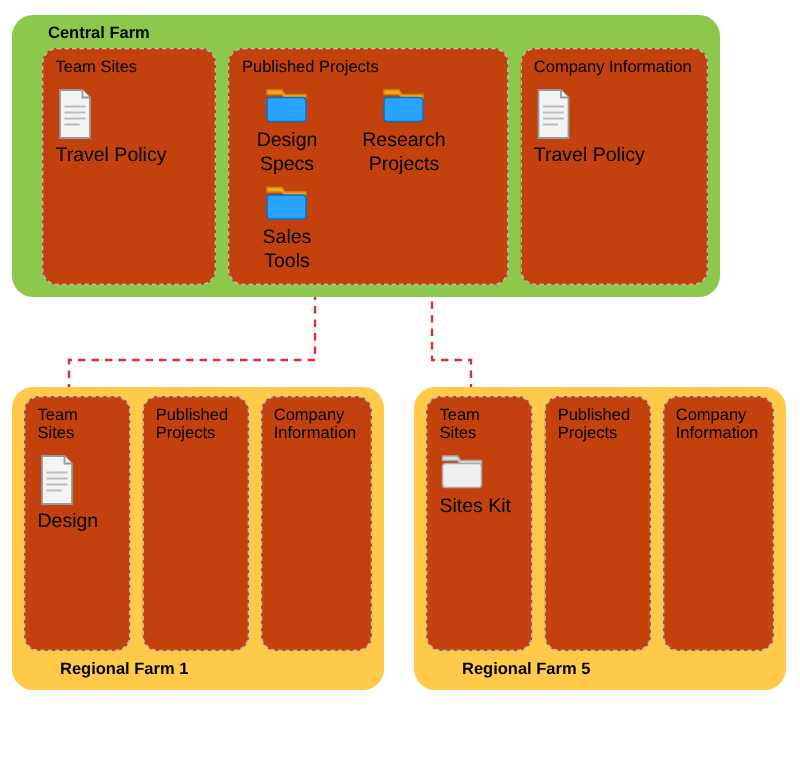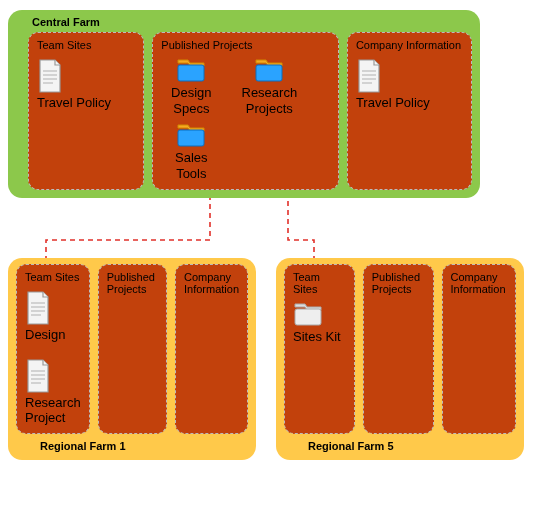--- a/index.html
+++ b/index.html
@@ -170,33 +170,20 @@
                   <path class="outline" d="M3 1 H18 L23 6 V33 H3 Z"></path>
                   <path class="outline" d="M18 1 V6 H23" fill="none"></path>
                   <line x1="6" y1="12" x2="20" y2="12"></line>
                   <line x1="6" y1="16" x2="20" y2="16"></line>
                   <line x1="6" y1="20" x2="20" y2="20"></line>
                   <line x1="6" y1="24" x2="16" y2="24"></line>
                 </svg>
             </span>
             <span class="lbl" style="text-align:left;">Design</span>
           </div>
-          <div class="item" style="width:auto; align-items:flex-start;">
-            <span class="doc-icon doc-grey">
-              <svg viewBox="0 0 26 34">
-                  <path class="outline" d="M3 1 H18 L23 6 V33 H3 Z"></path>
-                  <path class="outline" d="M18 1 V6 H23" fill="none"></path>
-                  <line x1="6" y1="12" x2="20" y2="12"></line>
-                  <line x1="6" y1="16" x2="20" y2="16"></line>
-                  <line x1="6" y1="20" x2="20" y2="20"></line>
-                  <line x1="6" y1="24" x2="16" y2="24"></line>
-                </svg>
-            </span>
-            <span class="lbl" style="text-align:left;">Research Project</span>
-          </div>
         </div>
       </div>
       <div class="panel r-pub">
         <div class="panel-title">Published Projects</div>
       </div>
       <div class="panel r-info">
         <div class="panel-title">Company Information</div>
       </div>
     </div>
     <div class="farm-title bottom">Regional Farm 1</div>

